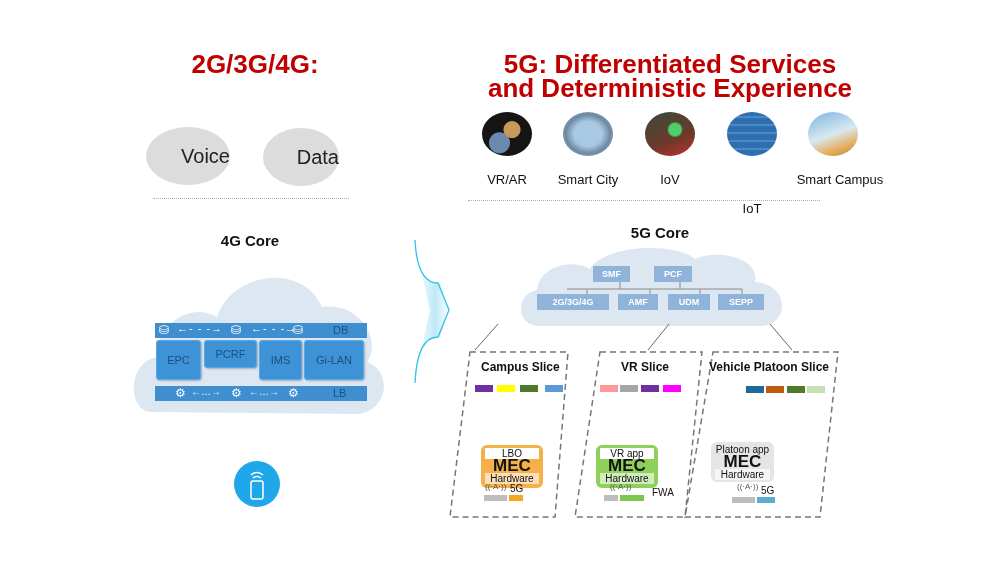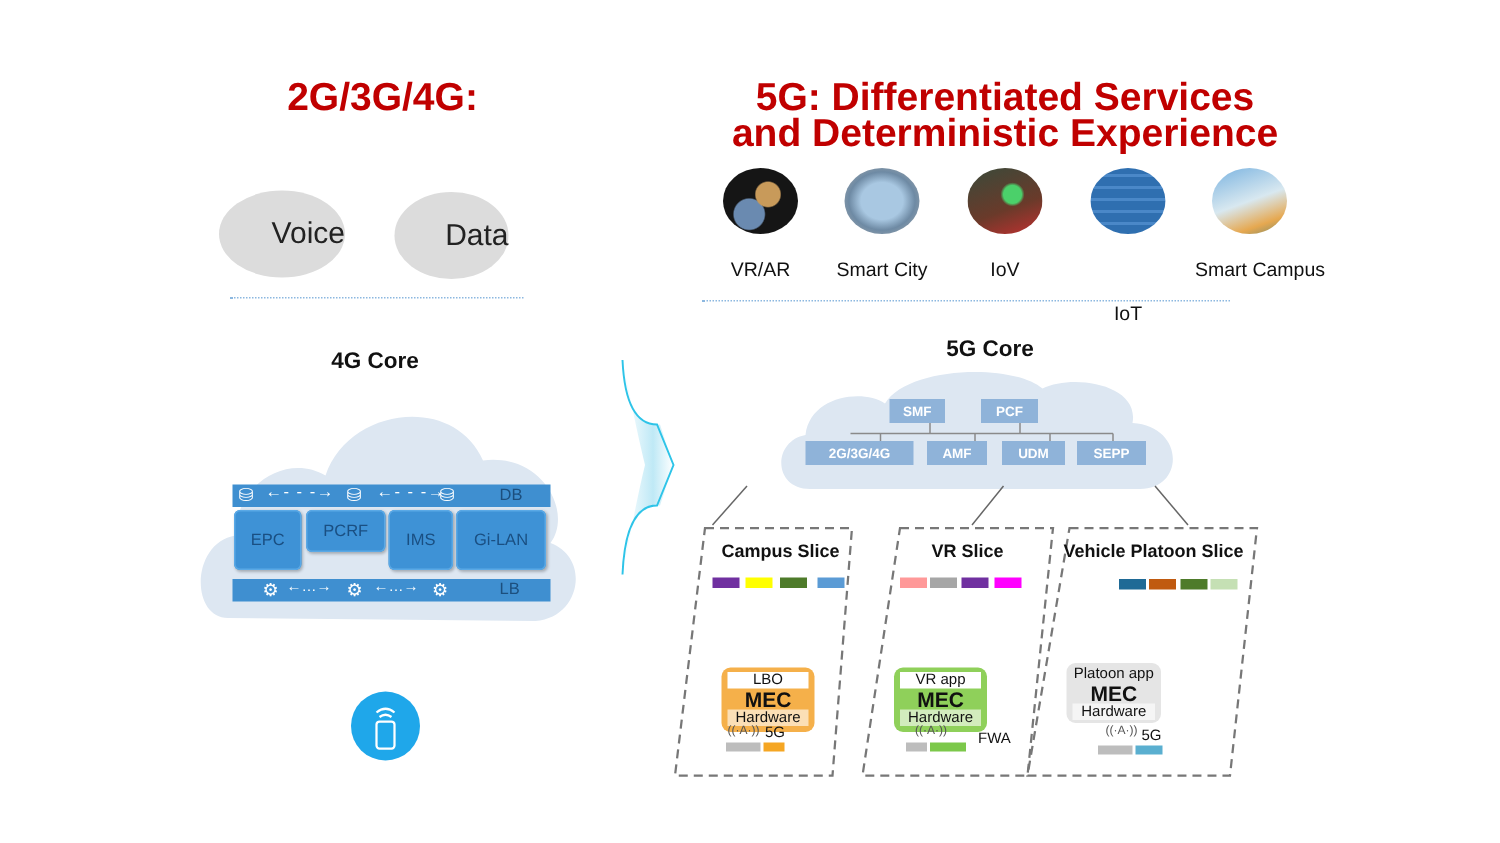--- a/index.html
+++ b/index.html
@@ -12,21 +12,21 @@
   .cloud{position:absolute;}
   .svc-img{position:absolute;width:50px;height:44px;border-radius:50%;}
   .svc-label{position:absolute;font-size:13px;text-align:center;width:100px;}
   .bar4g{position:absolute;background:#3f8fd0;color:#1c4f7e;font-size:11px;}
   .nf4g{position:absolute;background:#3e92d6;border-radius:4px;box-shadow:inset 0 0 0 1px #5aa9e6,1px 1px 2px rgba(0,0,0,0.25);color:#1a4f82;font-size:11px;display:flex;align-items:center;justify-content:center;}
   .nf5g{position:absolute;background:#8fb3d9;color:#fff;font-weight:bold;font-size:9px;display:flex;align-items:center;justify-content:center;}
   .slice-title{position:absolute;font-weight:bold;font-size:12px;}
   .sw{position:absolute;width:18px;height:7px;}
   .mec{position:absolute;border-radius:6px;text-align:center;font-size:10px;line-height:11px;margin-top:16px;}
   .mec .app{background:#fff;margin:3px 4px 0 4px;}
-  .mec .big{font-weight:bold;font-size:14px;line-height:14px;}
+  .mec .big{font-weight:bold;font-size:17px;line-height:14px;}
   .mec .hw{background:rgba(255,255,255,0.6);margin:0 4px;}
   .ant{position:absolute;font-size:8px;color:#555;}
   .small-lbl{position:absolute;font-size:10px;}
   .tbar{position:absolute;height:6px;}
 </style>
 </head>
 <body>
 
 <div class="abs red-title" style="left: 130px; top: 52px; width: 250px; color: rgb(192, 0, 0);">
   <div>2G/3G/4G:</div>

